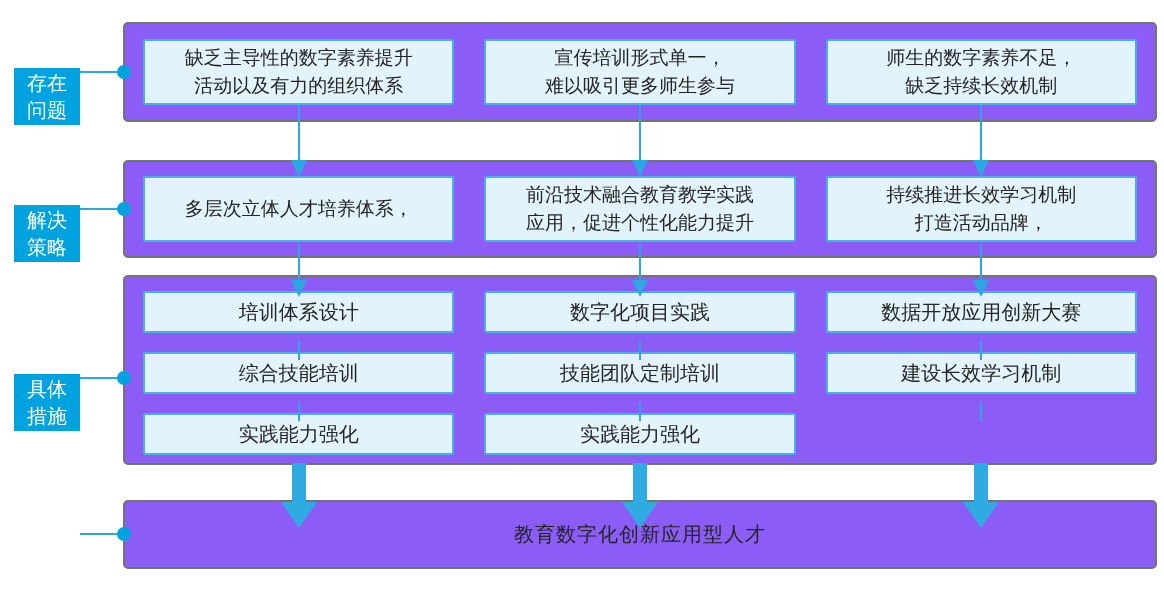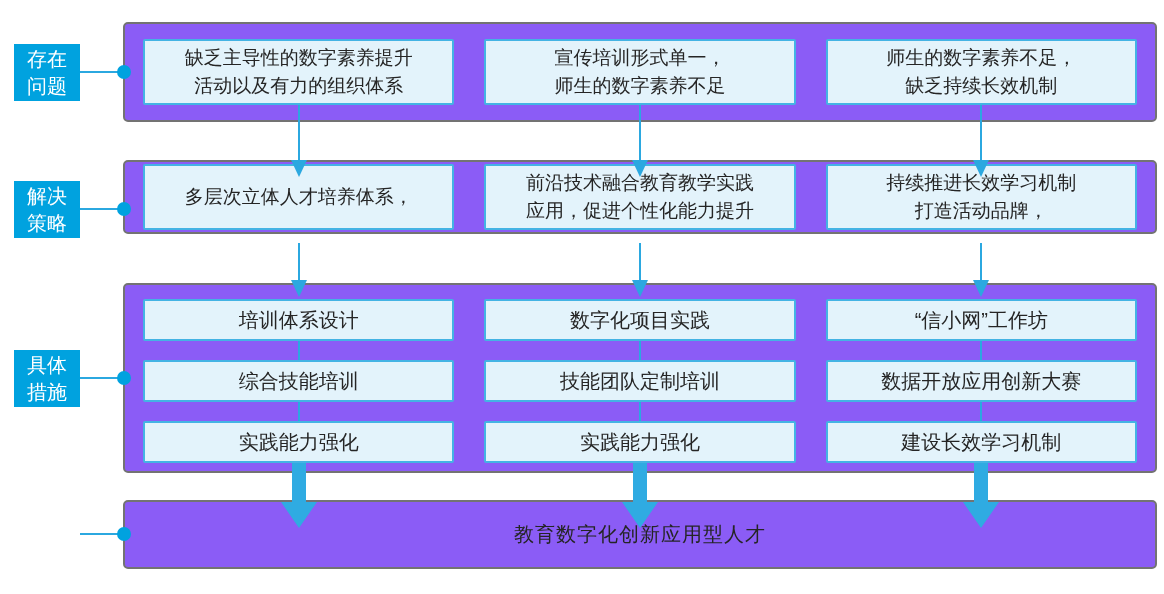--- a/index.html
+++ b/index.html
@@ -5,32 +5,32 @@
   html,body{margin:0;padding:0;background:#ffffff;}
   .page{
     position:relative;width:1164px;height:594px;background:#ffffff;
     font-family:"Liberation Sans",sans-serif;color:#252525;overflow:hidden;
   }
   
   .side-label{
     position:absolute;left:14px;width:66px;height:57px;
     background:#00a2df;color:#ffffff;
     display:flex;flex-direction:column;align-items:center;justify-content:center;
-    font-size:20px;line-height:1.35;z-index:2;text-align:center;
+    font-size:20px;line-height:1.35;z-index:2;text-align:center;margin-top:24px;
   }
   .side-label span{display:block;}
   
   .band{
     position:absolute;left:123px;width:1034px;box-sizing:border-box;
     background:#8b5cf6;border:2px solid #737373;border-radius:5px;
     display:flex;z-index:1;
   }
   .band-1{top:22px;height:100px;padding:0 18px;gap:30px;align-items:center;}
-  .band-2{top:160px;height:74px;padding:0 18px;gap:30px;align-items:center;}
-  .band-3{top:283px;height:190px;padding:14px 18px 10px;gap:30px;align-items:flex-start;}
+  .band-2{top:160px;height:98px;padding:0 18px;gap:30px;align-items:center;}
+  .band-3{top:275px;height:190px;padding:14px 18px 10px;gap:30px;align-items:flex-start;}
   .band-4{top:500px;height:69px;align-items:center;justify-content:center;}
   
   .cell{
     flex:1;height:66px;box-sizing:border-box;
     background:#e3f3fb;border:2px solid #44b3e4;border-radius:2px;
     display:flex;flex-direction:column;align-items:center;justify-content:center;
     font-size:19px;line-height:1.5;text-align:center;
   }
   .cell span{display:block;white-space:nowrap;}
   .mcol{flex:1;display:flex;flex-direction:column;gap:19px;}
@@ -66,21 +66,21 @@
     <span>措施</span>
   </div>
 
   <div class="band band-1">
     <div class="cell">
       <span>缺乏主导性的数字素养提升</span>
       <span>活动以及有力的组织体系</span>
     </div>
     <div class="cell">
       <span>宣传培训形式单一，</span>
-      <span>师生的数字素养不足</span>
+      <span>难以吸引更多师生参与</span>
     </div>
     <div class="cell">
       <span>师生的数字素养不足，</span>
       <span>缺乏持续长效机制</span>
     </div>
   </div>
 
   <div class="band band-2">
     <div class="cell">
       <span>多层次立体人才培养体系，</span>
@@ -100,21 +100,20 @@
       <div class="mcell">培训体系设计</div>
       <div class="mcell">综合技能培训</div>
       <div class="mcell">实践能力强化</div>
     </div>
     <div class="mcol">
       <div class="mcell">数字化项目实践</div>
       <div class="mcell">技能团队定制培训</div>
       <div class="mcell">实践能力强化</div>
     </div>
     <div class="mcol">
-      <div class="mcell">“信小网”工作坊</div>
       <div class="mcell">数据开放应用创新大赛</div>
       <div class="mcell">建设长效学习机制</div>
     </div>
   </div>
 
   <div class="band band-4">
     <span class="goal-text">教育数字化创新应用型人才</span>
   </div>
 
   <svg class="overlay" width="1164" height="594" viewBox="0 0 1164 594" aria-hidden="true">

